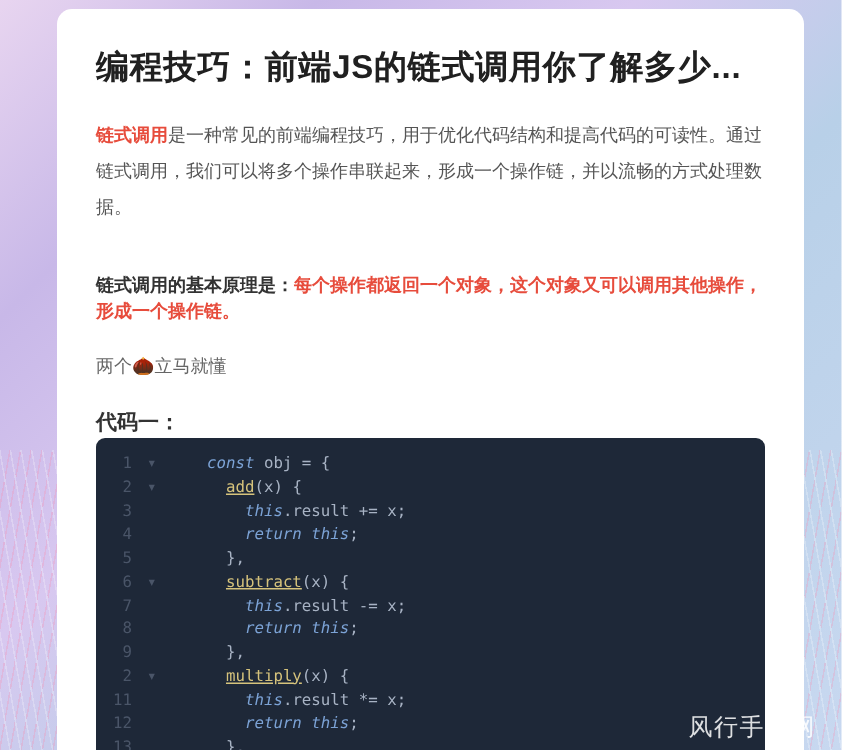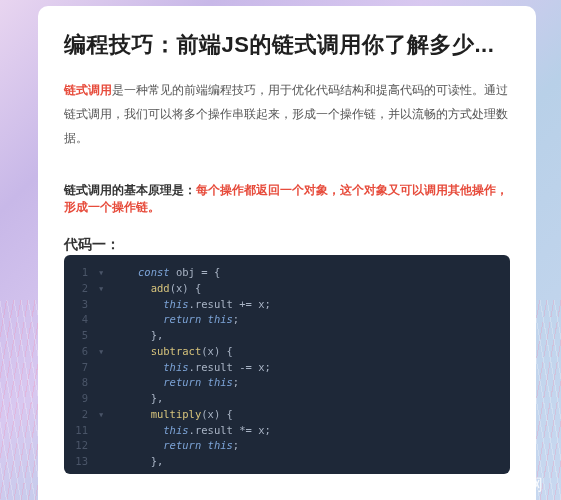--- a/index.html
+++ b/index.html
@@ -61,21 +61,21 @@
     .gutter {
       width: 34px;
       text-align: right;
       padding-right: 10px;
       color: #4a5568;
       user-select: none;
       flex-shrink: 0;
     }
     .code { color: #a8b3c4; margin-left: 32px; }
     .kw { color: #7ca3d6; font-style: italic; }
-    .fn { color: #d6c37c; }
+    .fn { color: #d6c37c; text-decoration: underline; }
     .this { color: #7ca3d6; font-style: italic; }
     .prop { color: #a8b3c4; }
     .op { color: #a8b3c4; }
     .pn { color: #a8b3c4; }
     .foldicon { color: #4a5568; display:inline-block; width:8px; }
     .watermark {
       position: absolute;
       bottom: 4px; right: 17px;
       font-size: 16px;
       color: rgba(255,255,255,0.85);
@@ -93,20 +93,23 @@
   <h1 class="title">编程技巧：前端JS的链式调用你了解多少...</h1>
 
   <p class="para">
     <span class="accent">链式调用</span><span>是一种常见的前端编程技巧，用于优化代码结构和提高代码的可读性。通过链式调用，我们可以将多个操作串联起来，形成一个操作链，并以流畅的方式处理数据。</span>
   </p>
 
   <p class="line-principle">
     <span class="lbl">链式调用的基本原理是：</span><span class="val">每个操作都返回一个对象，这个对象又可以调用其他操作，形成一个操作链。</span>
   </p>
 
+  <p class="note">
+    <span>两个</span><span class="chestnut">🌰</span><span>立马就懂</span>
+  </p>
 
   <h3 class="subhead">代码一：</h3>
 
   <div class="code-block" id="codebox">
       <div class="code-line"><span class="gutter">1</span><span class="foldicon">▾</span><span class="code"><span class="kw">const</span> <span class="prop">obj</span> <span class="op">=</span> <span class="pn">{</span></span></div>
       <div class="code-line"><span class="gutter">2</span><span class="foldicon">▾</span><span class="code">  <span class="fn">add</span><span class="pn">(</span><span class="prop">x</span><span class="pn">)</span> <span class="pn">{</span></span></div>
       <div class="code-line"><span class="gutter">3</span><span class="foldicon"> </span><span class="code">    <span class="this">this</span><span class="pn">.</span><span class="prop">result</span> <span class="op">+=</span> <span class="prop">x</span><span class="pn">;</span></span></div>
       <div class="code-line"><span class="gutter">4</span><span class="foldicon"> </span><span class="code">    <span class="kw">return</span> <span class="this">this</span><span class="pn">;</span></span></div>
       <div class="code-line"><span class="gutter">5</span><span class="foldicon"> </span><span class="code">  <span class="pn">},</span></span></div>
       <div class="code-line"><span class="gutter">6</span><span class="foldicon">▾</span><span class="code">  <span class="fn">subtract</span><span class="pn">(</span><span class="prop">x</span><span class="pn">)</span> <span class="pn">{</span></span></div>

